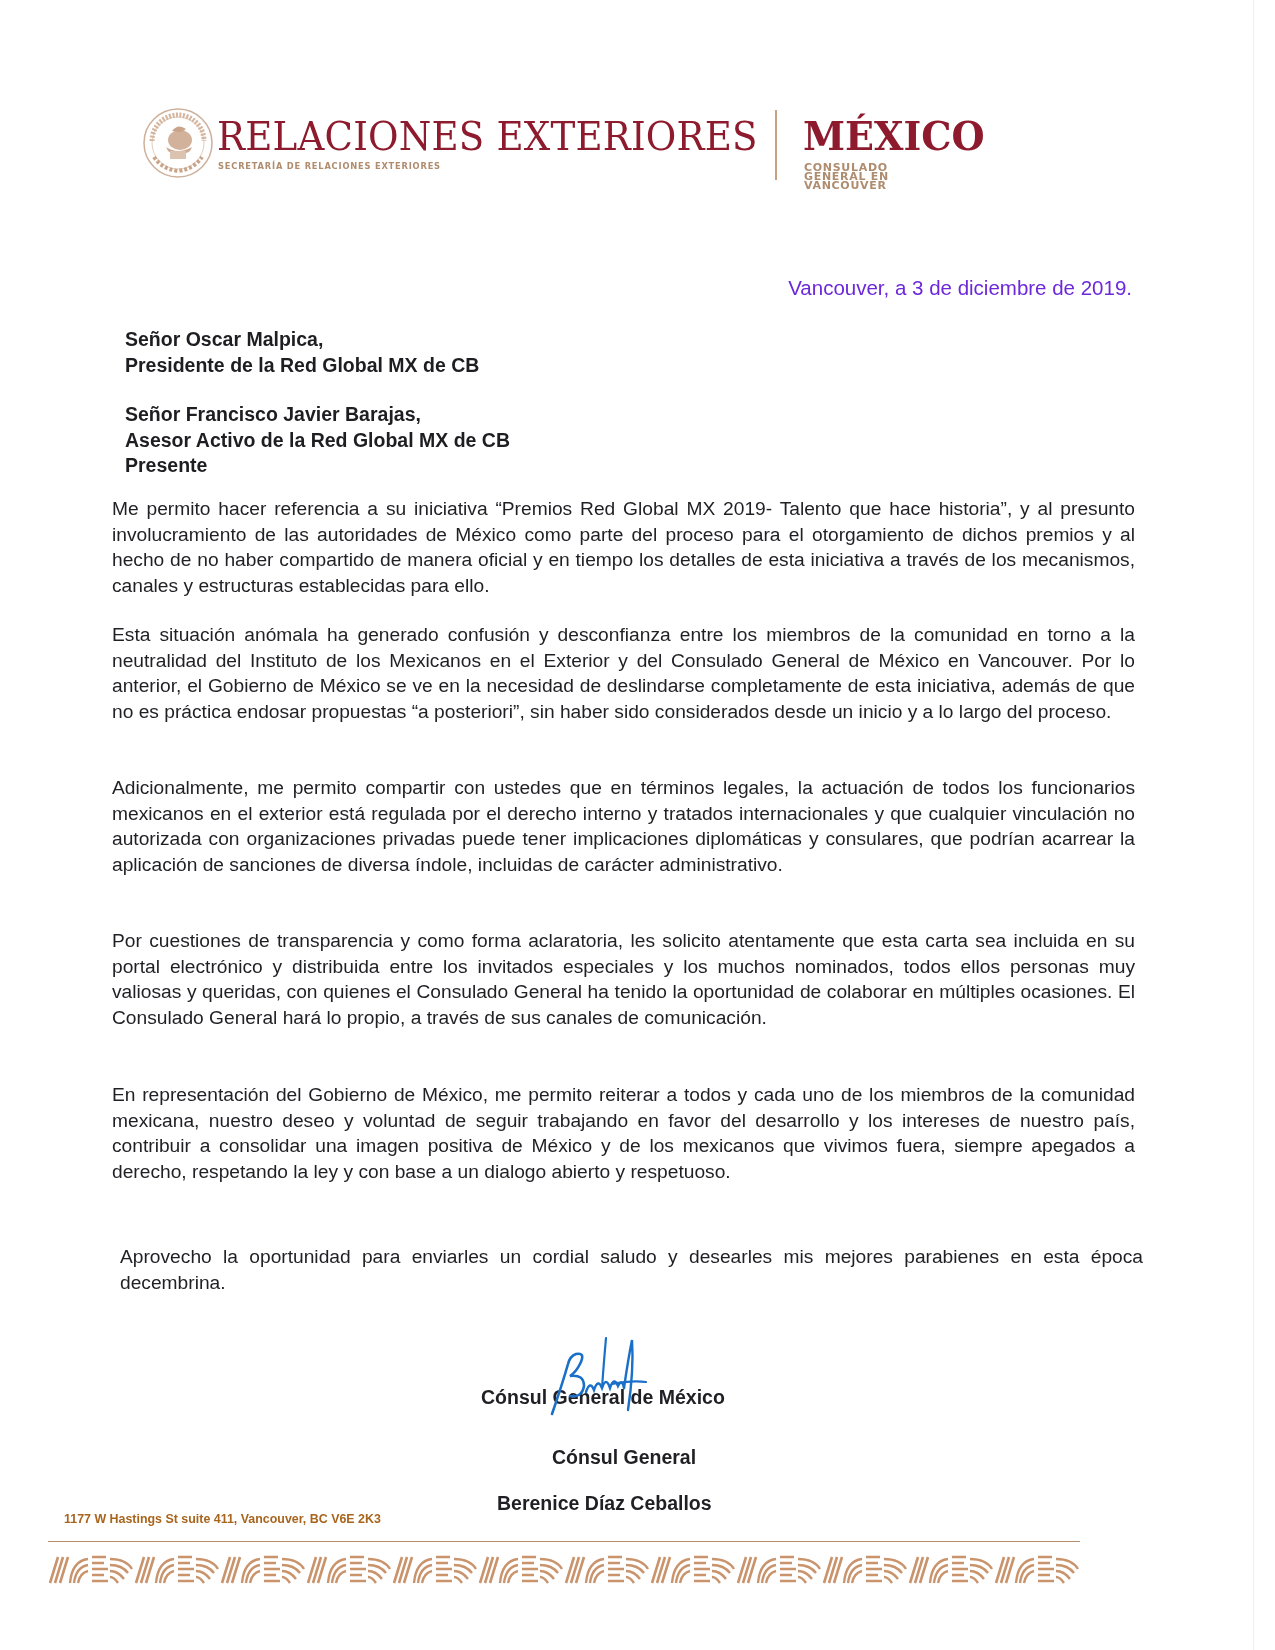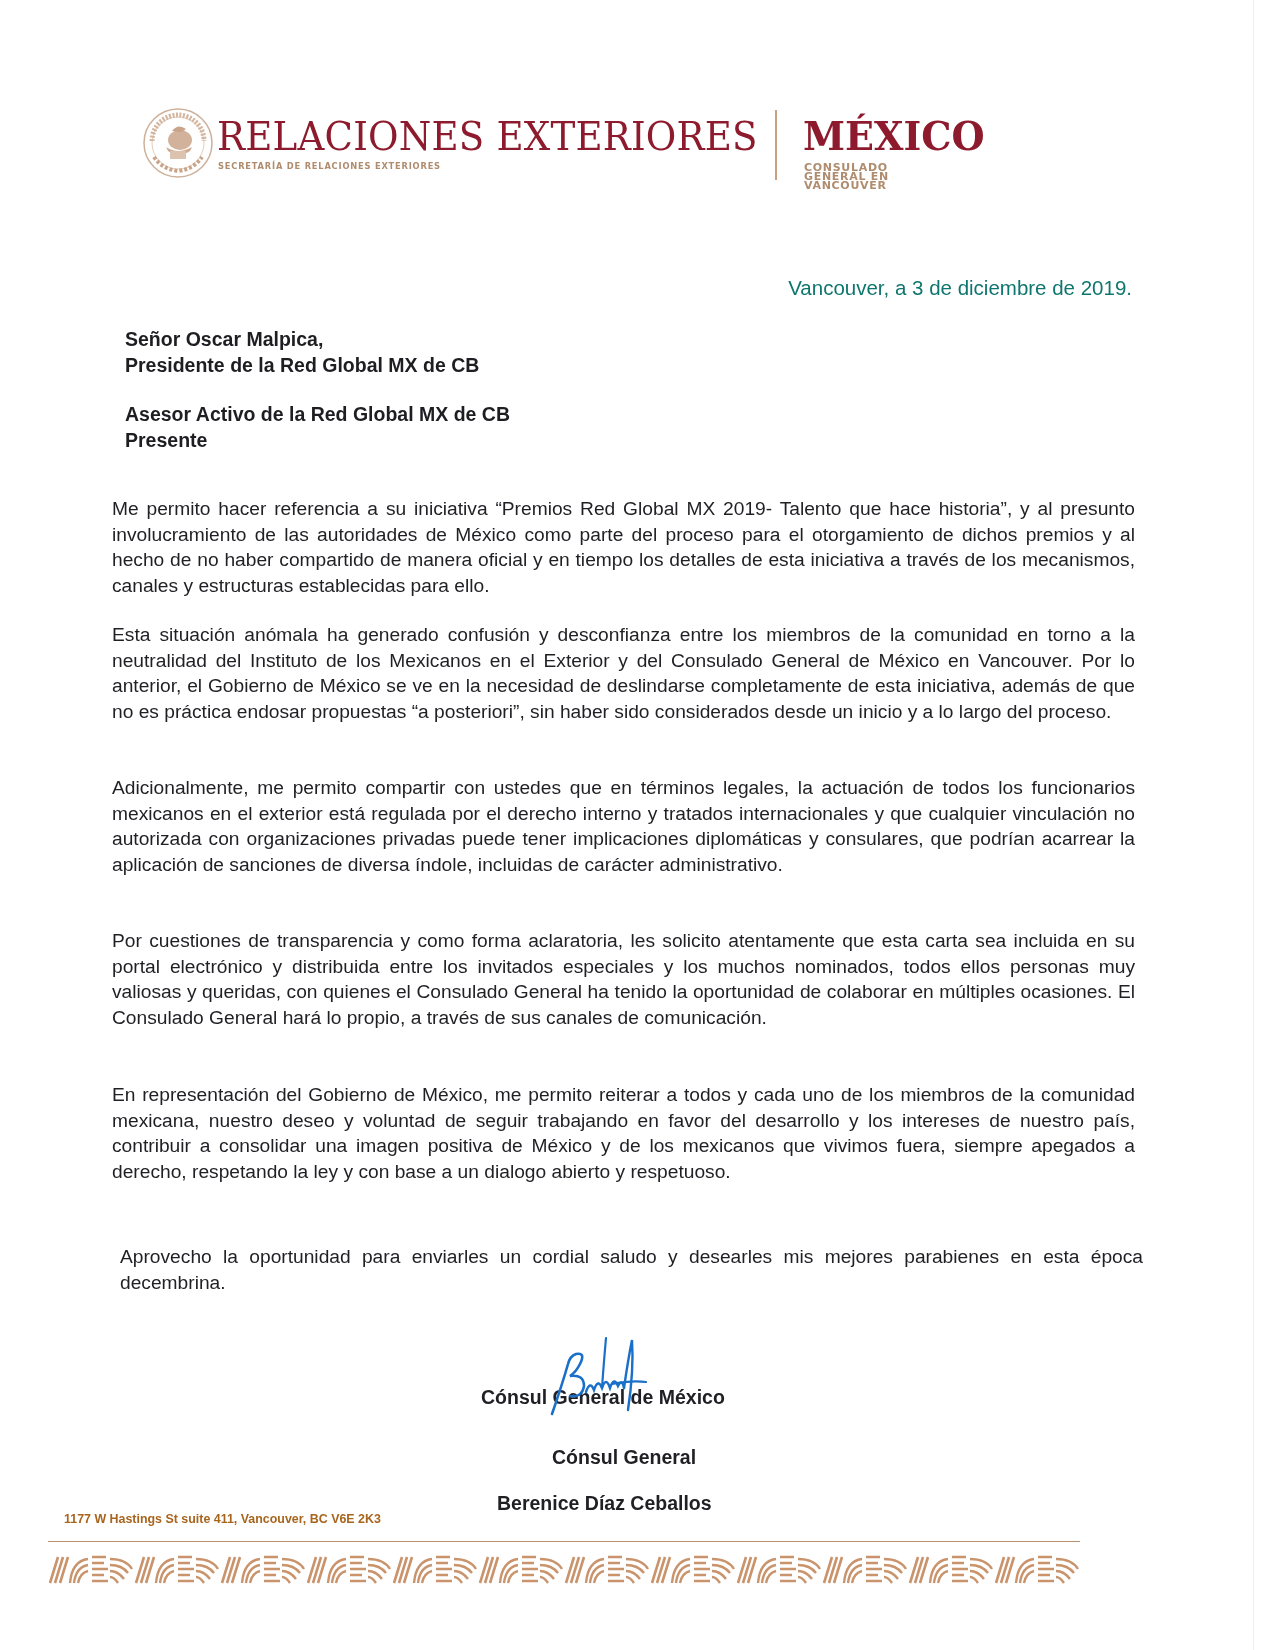--- a/index.html
+++ b/index.html
@@ -8,21 +8,21 @@
 
   
   .seal { position: absolute; left: 142px; top: 107px; width: 72px; height: 72px; }
   .title-main { position: absolute; left: 217px; top: 113px; font-family: "DejaVu Serif", "Liberation Serif", serif; font-size: 40px; letter-spacing: 0.2px; color: #8e1b2d; font-weight: normal; white-space: nowrap; transform: scaleX(0.93); transform-origin: left top; }
   .title-sub { position: absolute; left: 218px; top: 161px; font-family: "DejaVu Sans", sans-serif; font-size: 8.3px; letter-spacing: 0.8px; color: #b08c6e; font-weight: bold; white-space: nowrap; }
   .divider { position: absolute; left: 775px; top: 110px; width: 2px; height: 70px; background: #c9a17f; }
   .mexico { position: absolute; left: 803px; top: 112px; font-family: "DejaVu Serif", "Liberation Serif", serif; font-size: 40px; font-weight: bold; color: #8e1b2d; white-space: nowrap; transform: scaleX(0.95); transform-origin: left top; }
   .consulado { position: absolute; left: 804px; top: 163px; font-family: "DejaVu Sans", sans-serif; font-size: 11px; font-weight: bold; letter-spacing: 0.7px; color: #b08c6e; line-height: 9px; width: 130px; }
 
   
-  .date { position: absolute; right: 143px; top: 276px; font-size: 20.5px; color: #0f766e; white-space: nowrap; }
+  .date { position: absolute; right: 143px; top: 276px; font-size: 20.5px; color: #6d28d9; white-space: nowrap; }
   .recipients { position: absolute; left: 125px; top: 327px; font-size: 19.5px; font-weight: bold; color: #1d1d22; line-height: 25.5px; }
   .recipient-block { margin-bottom: 24px; }
   .recipient-block div { white-space: nowrap; }
 
   .para { position: absolute; left: 112px; width: 1023px; font-size: 19.2px; line-height: 25.5px; text-align: justify; color: #1f1f24; text-align-last: left; }
 
   .sig-title { position: absolute; left: 481px; top: 1386px; font-size: 19.5px; font-weight: bold; color: #1f1f24; white-space: nowrap; }
   .signature { position: absolute; left: 540px; top: 1330px; width: 120px; height: 90px; }
   .sig-name { position: absolute; left: 497px; top: 1492px; font-size: 19.5px; font-weight: bold; color: #1f1f24; white-space: nowrap; }
   .sig-role { position: absolute; left: 552px; top: 1446px; font-size: 19.5px; font-weight: bold; color: #1f1f24; white-space: nowrap; }
@@ -59,20 +59,21 @@
 </header>
 
 <div class="date">Vancouver, a 3 de diciembre de 2019.</div>
 
 <div class="recipients">
   <div class="recipient-block">
     <div>Señor Oscar Malpica,</div>
     <div>Presidente de la Red Global MX de CB</div>
   </div>
   <div class="recipient-block">
+    <div>Señor Francisco Javier Barajas,</div>
     <div>Asesor Activo de la Red Global MX de CB</div>
     <div>Presente</div>
   </div>
 </div>
 
 <p class="para" style="top:496px; margin:0;">Me permito hacer referencia a su iniciativa “Premios Red Global MX 2019- Talento que hace historia”, y al presunto involucramiento de las autoridades de México como parte del proceso para el otorgamiento de dichos premios  y al hecho de no haber compartido de manera oficial y en tiempo los detalles de esta iniciativa a través de los mecanismos, canales y estructuras establecidas para ello.</p>
 <p class="para" style="top:622px; margin:0;">Esta situación anómala ha generado confusión y desconfianza entre los miembros de la comunidad en torno a la neutralidad del Instituto de los Mexicanos en el Exterior y del Consulado General de México en Vancouver. Por lo anterior, el Gobierno de México se ve en la necesidad de deslindarse completamente de esta iniciativa, además de que no es práctica endosar propuestas “a posteriori”, sin haber sido considerados desde un inicio y a lo largo del proceso.</p>
 <p class="para" style="top:775px; margin:0;">Adicionalmente, me permito compartir con ustedes que en términos legales, la actuación de todos los funcionarios mexicanos en el exterior está regulada por el derecho interno y tratados internacionales y que cualquier vinculación no autorizada con organizaciones privadas puede tener implicaciones diplomáticas y consulares,  que podrían acarrear la aplicación de sanciones de diversa índole, incluidas de carácter administrativo.</p>
 <p class="para" style="top:928px; margin:0;">Por cuestiones de transparencia y como forma aclaratoria, les solicito atentamente que esta carta sea incluida en su portal electrónico y distribuida entre los invitados especiales y los muchos nominados, todos ellos personas muy valiosas y queridas,  con quienes el Consulado General ha tenido la oportunidad de colaborar en múltiples ocasiones. El Consulado General hará lo propio, a través de sus canales de comunicación.</p>
 <p class="para" style="top:1082px; margin:0;">En representación del Gobierno de México, me permito reiterar a todos y cada uno de los miembros de la comunidad mexicana, nuestro deseo y voluntad de seguir trabajando en favor del desarrollo y los intereses de nuestro país, contribuir a consolidar una imagen positiva de México y de los mexicanos que vivimos fuera, siempre apegados a derecho,  respetando la ley y con base a un dialogo abierto y respetuoso.</p>

